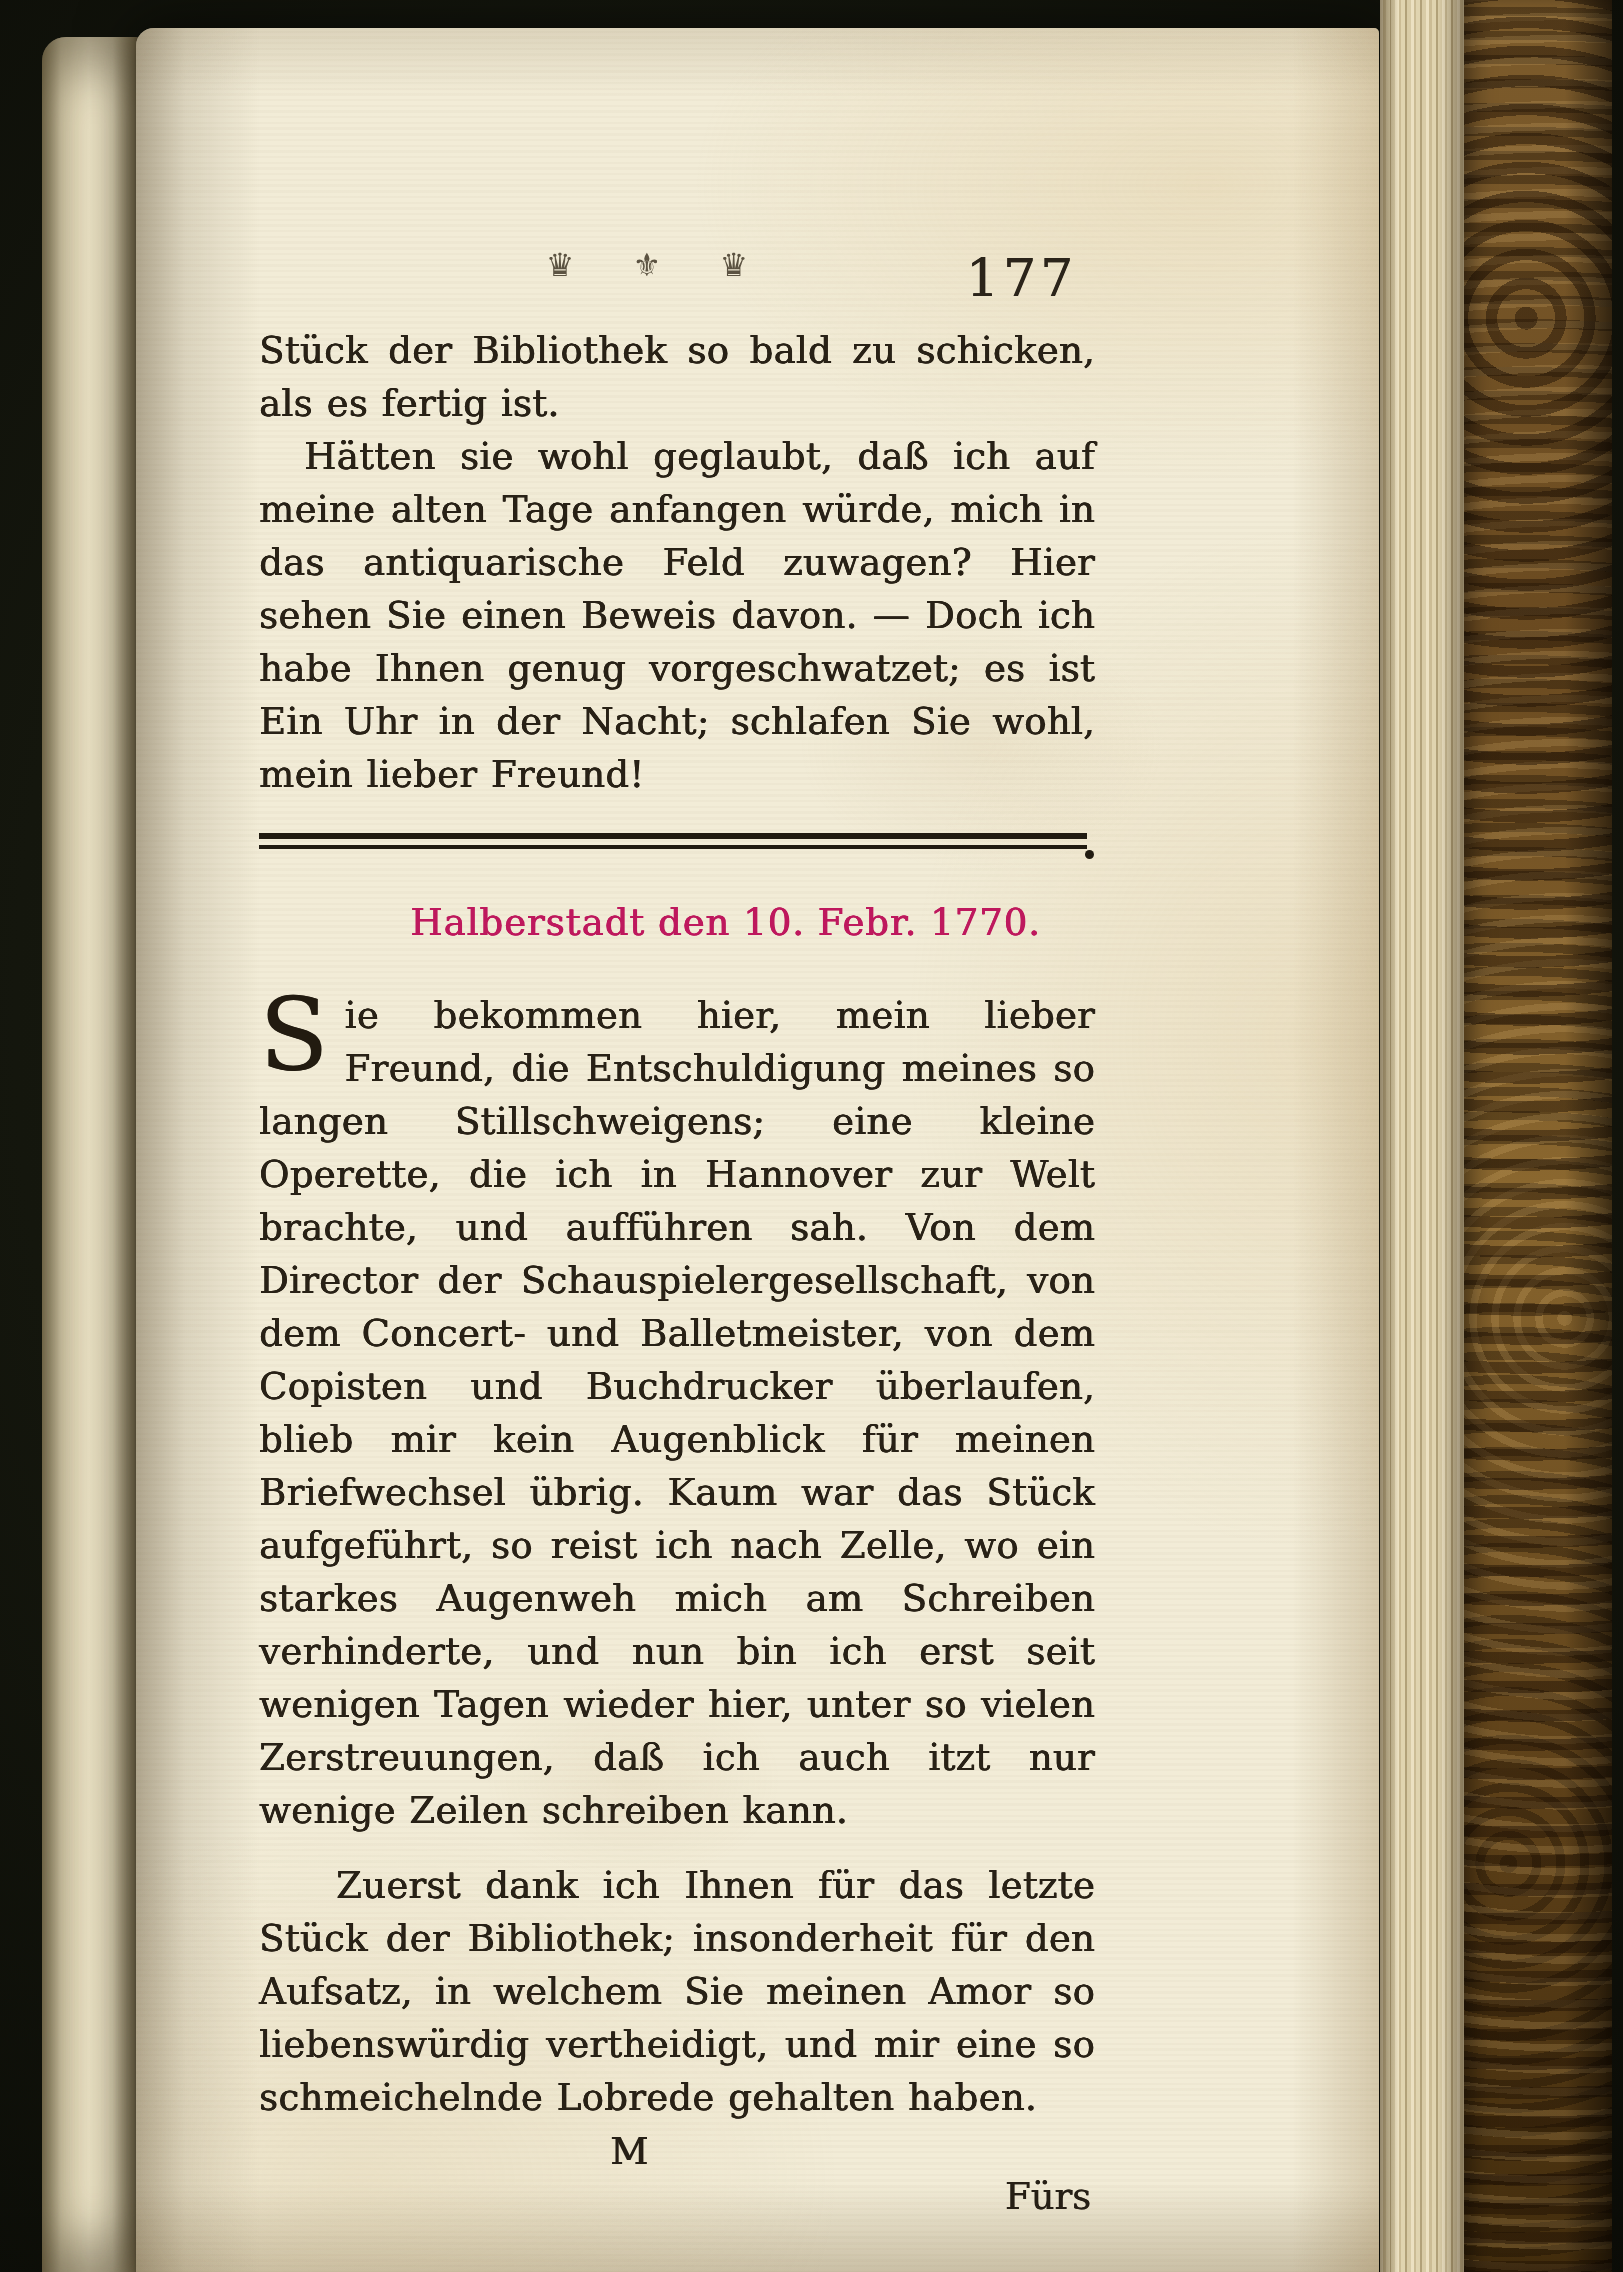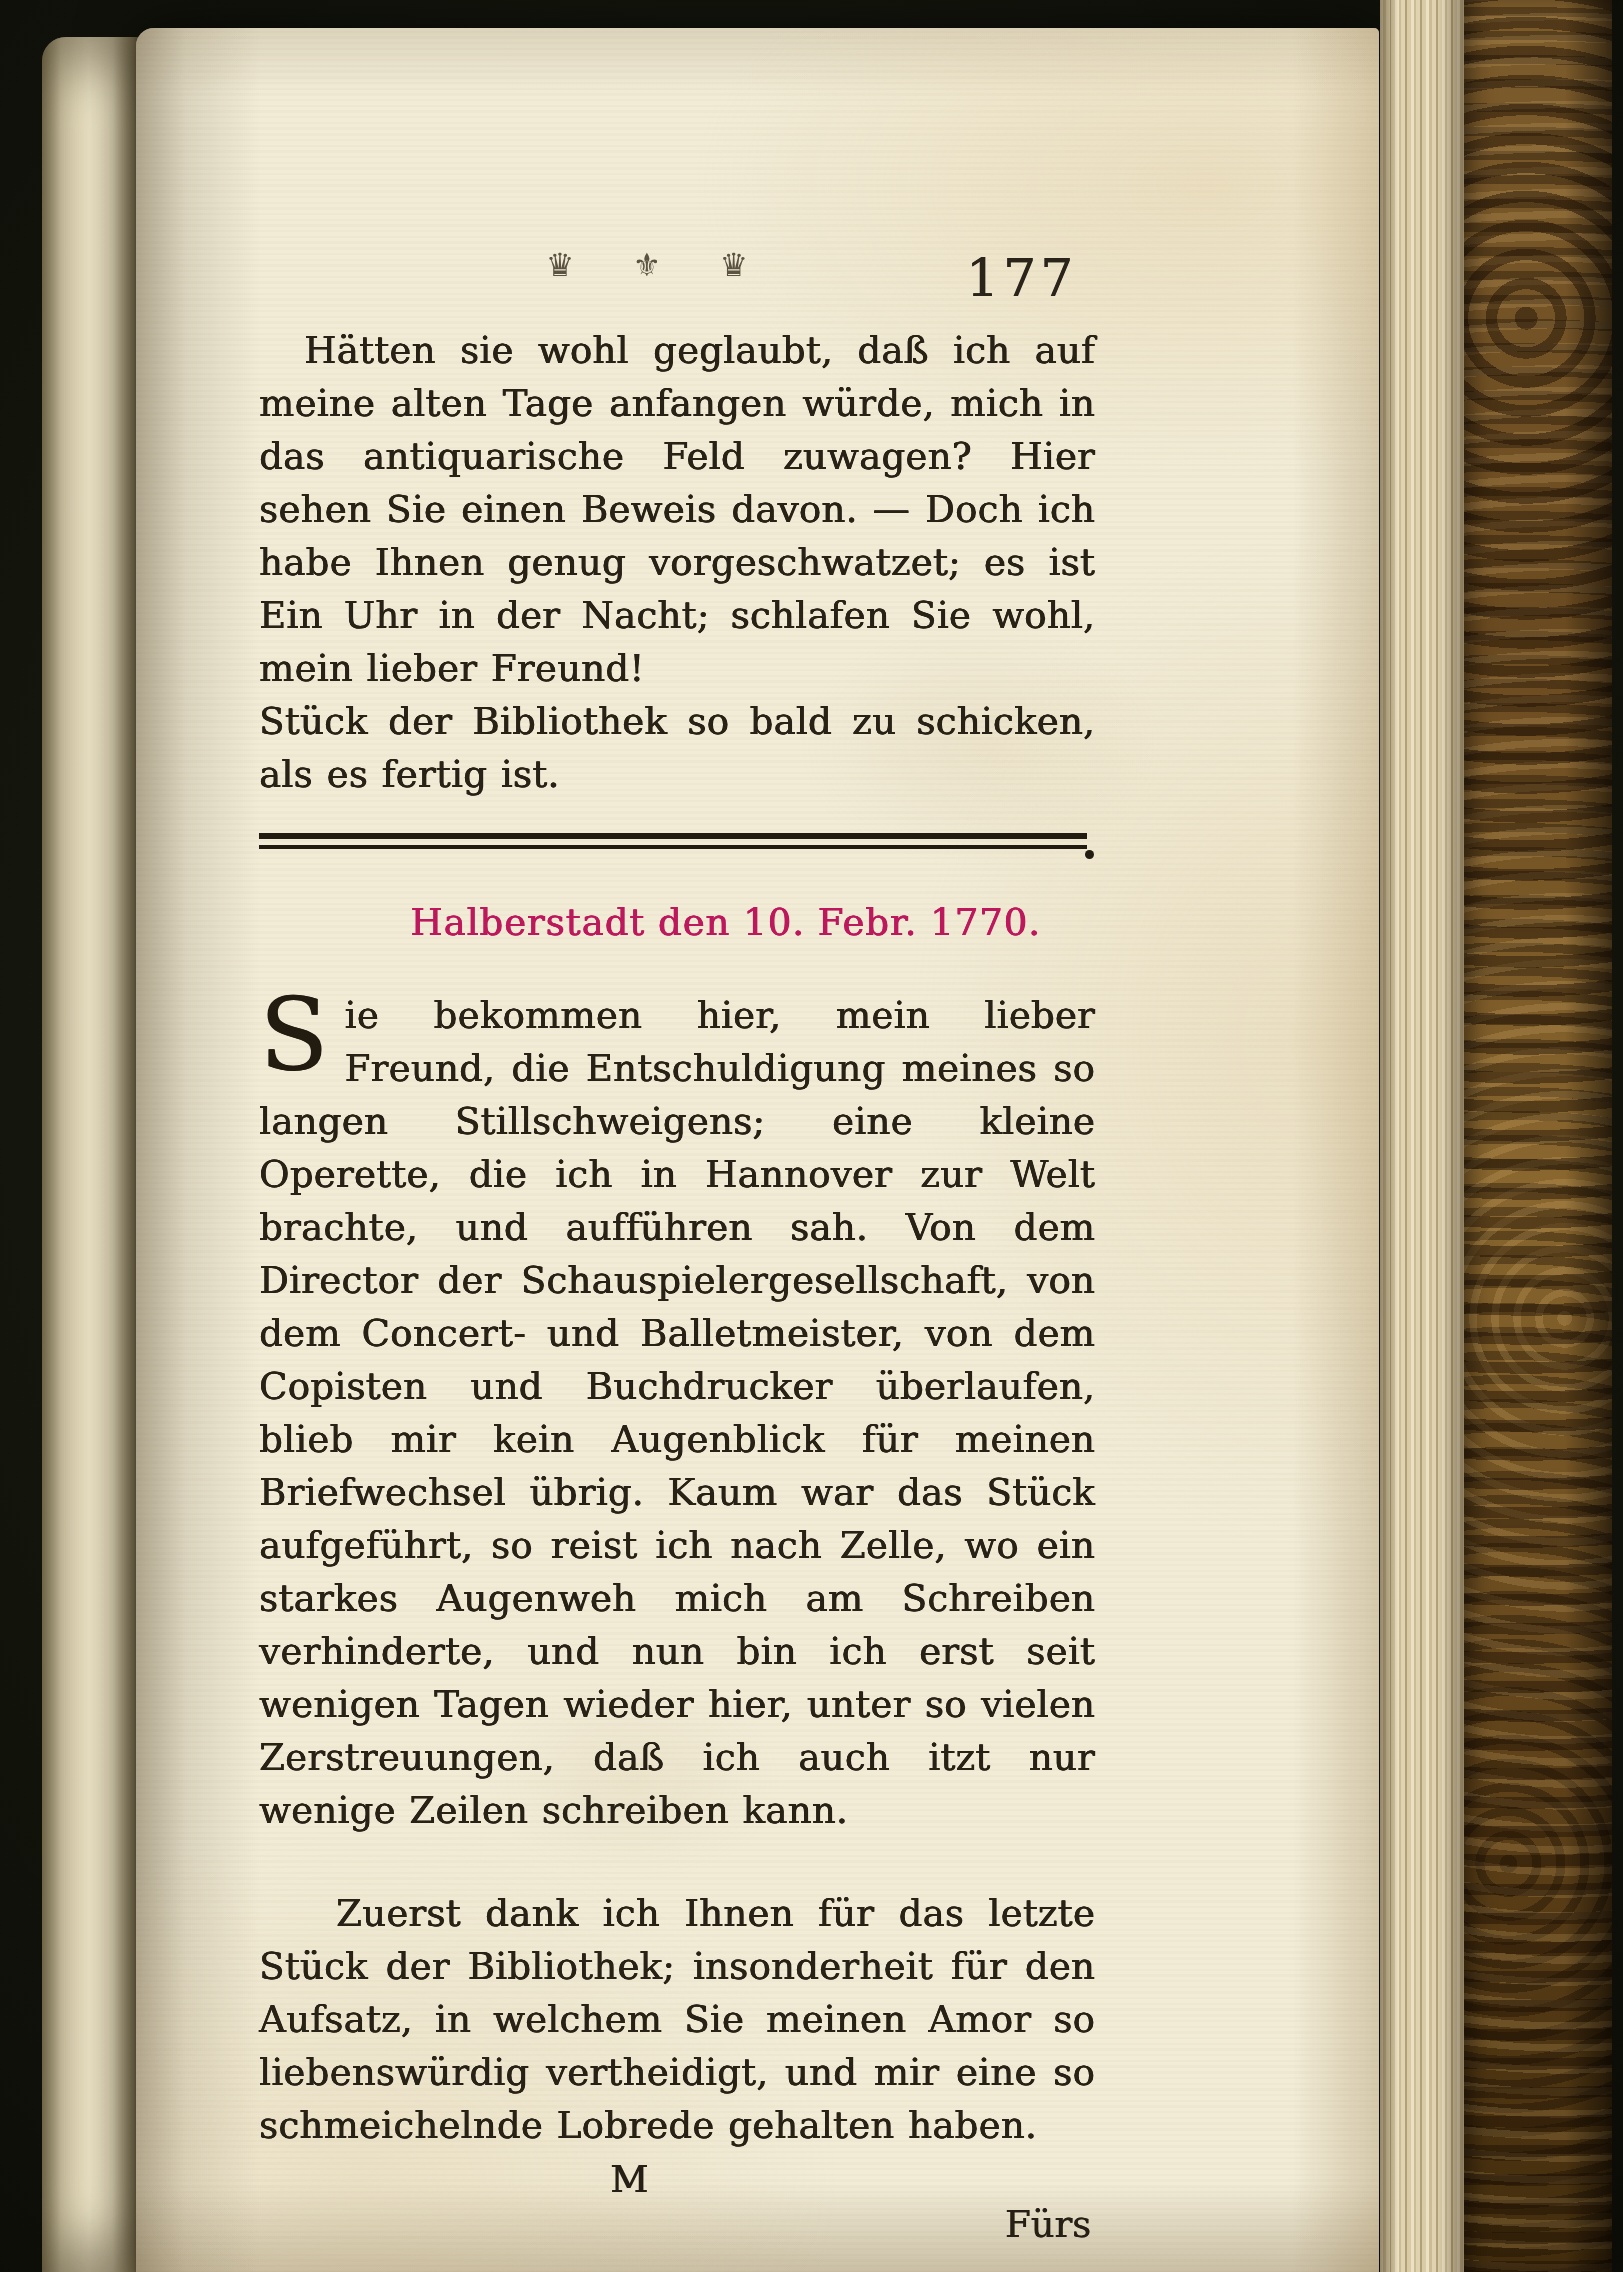--- a/index.html
+++ b/index.html
@@ -103,21 +103,21 @@
     margin: 0;
     font-size: 37px;
     line-height: 53px;
     text-align: justify;
     letter-spacing: 0.3px;
     word-spacing: 1.6px;
     color: #282116;
     text-shadow: 0.6px 0 currentColor, 0 0.3px currentColor;
   }
   .indent  { text-indent: 45px; }
-  .indent2 { text-indent: 77px; margin-top: 50px; }
+  .indent2 { text-indent: 77px; margin-top: 22px; }
 
   .divider {
     width: 828px;
     height: 5.7px;
     margin-top: 32px;
     border-top: 6.5px solid #211b11;
     border-bottom: 4px solid #211b11;
     position: relative;
   }
   .divider-dot {
@@ -212,23 +212,23 @@
   <div class="left-sliver"></div>
 
   <div class="page">
     <div class="content">
 
       <div class="page-header">
         <span class="ornament">♛ ⚜ ♛</span>
         <span class="pagenum">177</span>
       </div>
 
+      <p class="body-text">Stück der Bibliothek so bald zu schicken, als es fertig ist.</p>
+
       <p class="body-text indent">Hätten sie wohl geglaubt, daß ich auf meine alten Tage anfangen würde, mich in das antiquarische Feld zuwagen? Hier sehen Sie einen Beweis davon. — Doch ich habe Ihnen genug vorgeschwatzet; es ist Ein Uhr in der Nacht; schlafen Sie wohl, mein lieber Freund!</p>
-
-      <p class="body-text">Stück der Bibliothek so bald zu schicken, als es fertig ist.</p>
 
       <div class="divider">
         <span class="divider-dot"></span>
       </div>
 
       <div class="dateline">Halberstadt den 10. Febr. 1770.</div>
 
       <p class="body-text opening">
         <span class="dropcap">S</span><span>ie bekommen hier, mein lieber Freund, die Entschuldigung meines so langen Stillschweigens; eine kleine Operette, die ich in Hannover zur Welt brachte, und aufführen sah. Von dem Director der Schauspielergesellschaft, von dem Concert- und Balletmeister, von dem Copisten und Buchdrucker überlaufen, blieb mir kein Augenblick für meinen Briefwechsel übrig. Kaum war das Stück aufgeführt, so reist ich nach Zelle, wo ein starkes Augenweh mich am Schreiben verhinderte, und nun bin ich erst seit wenigen Tagen wieder hier, unter so vielen Zerstreuungen, daß ich auch itzt nur wenige Zeilen schreiben kann.</span>
       </p>

